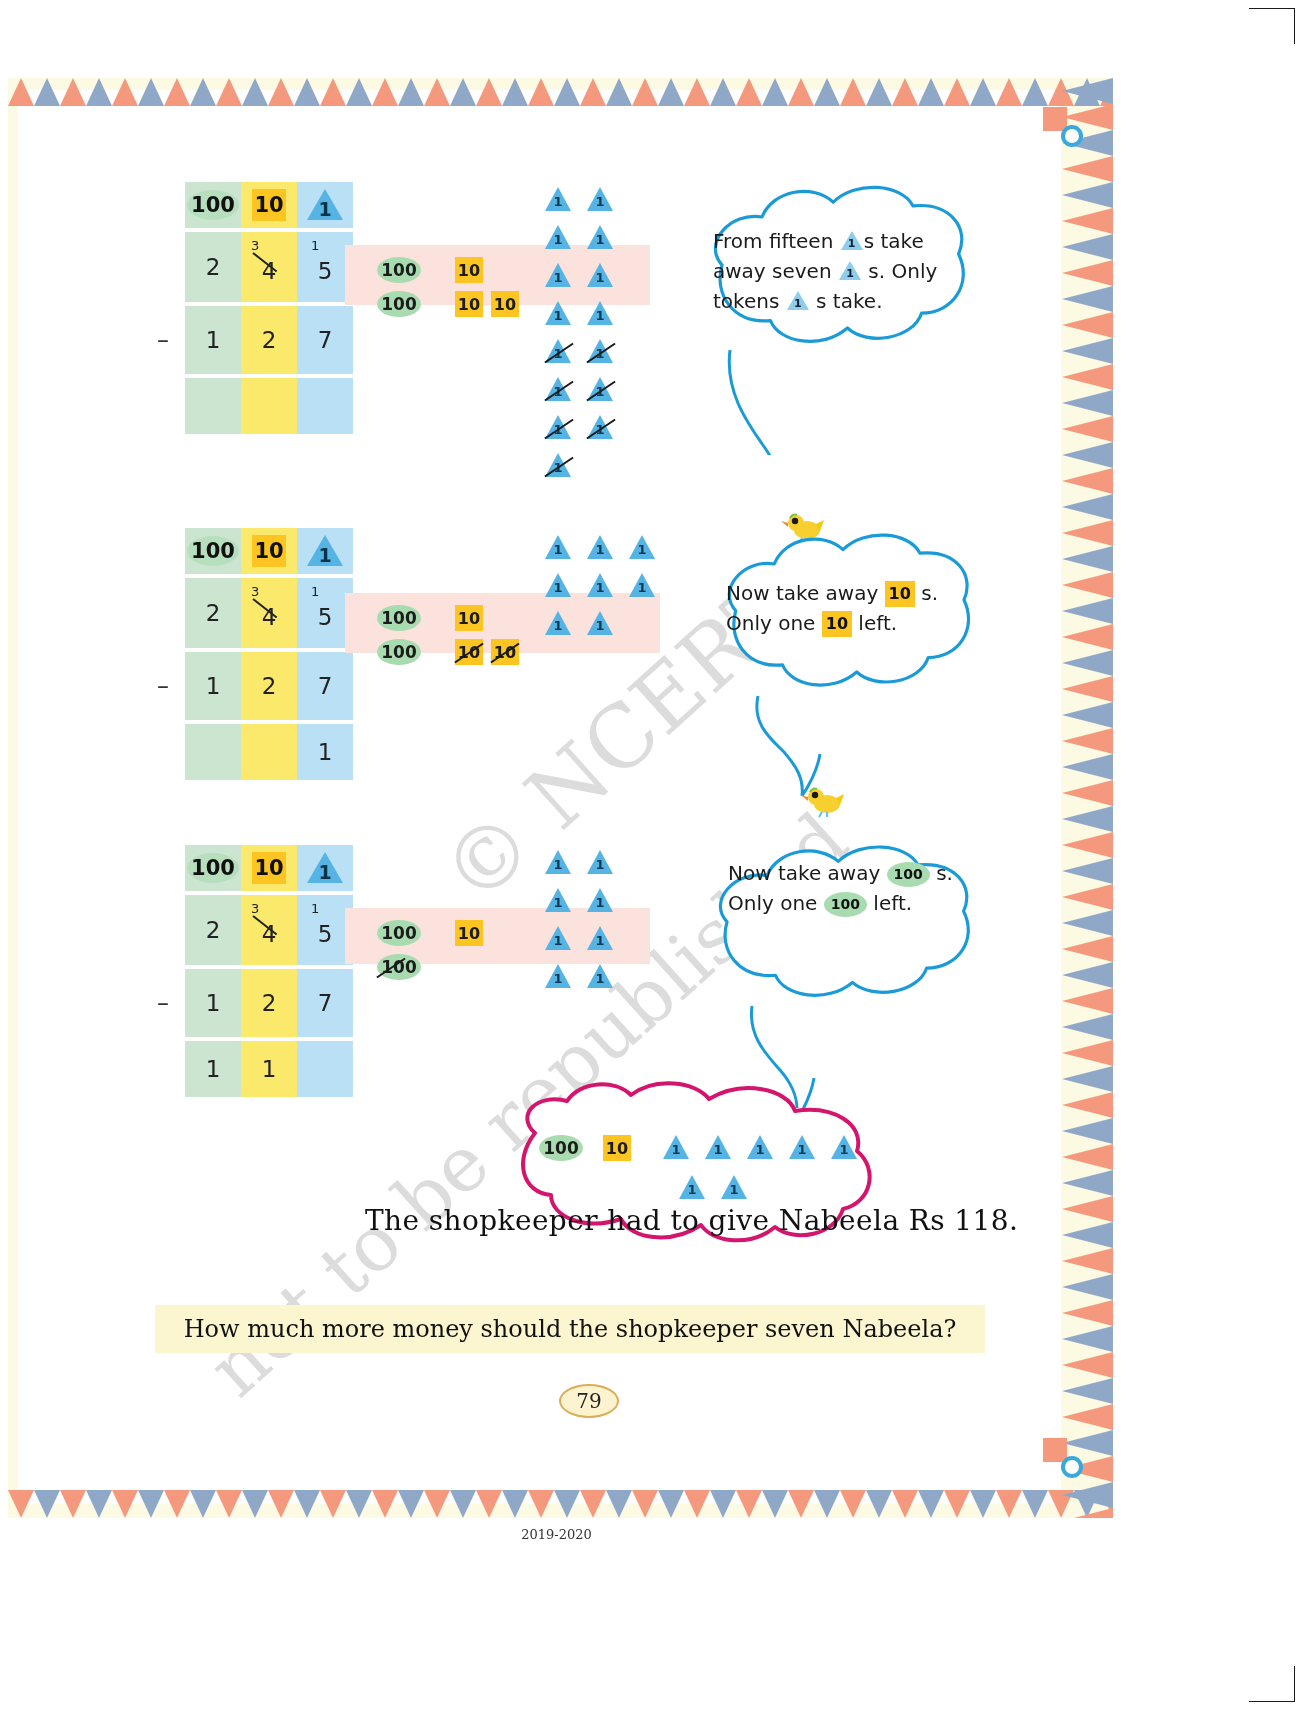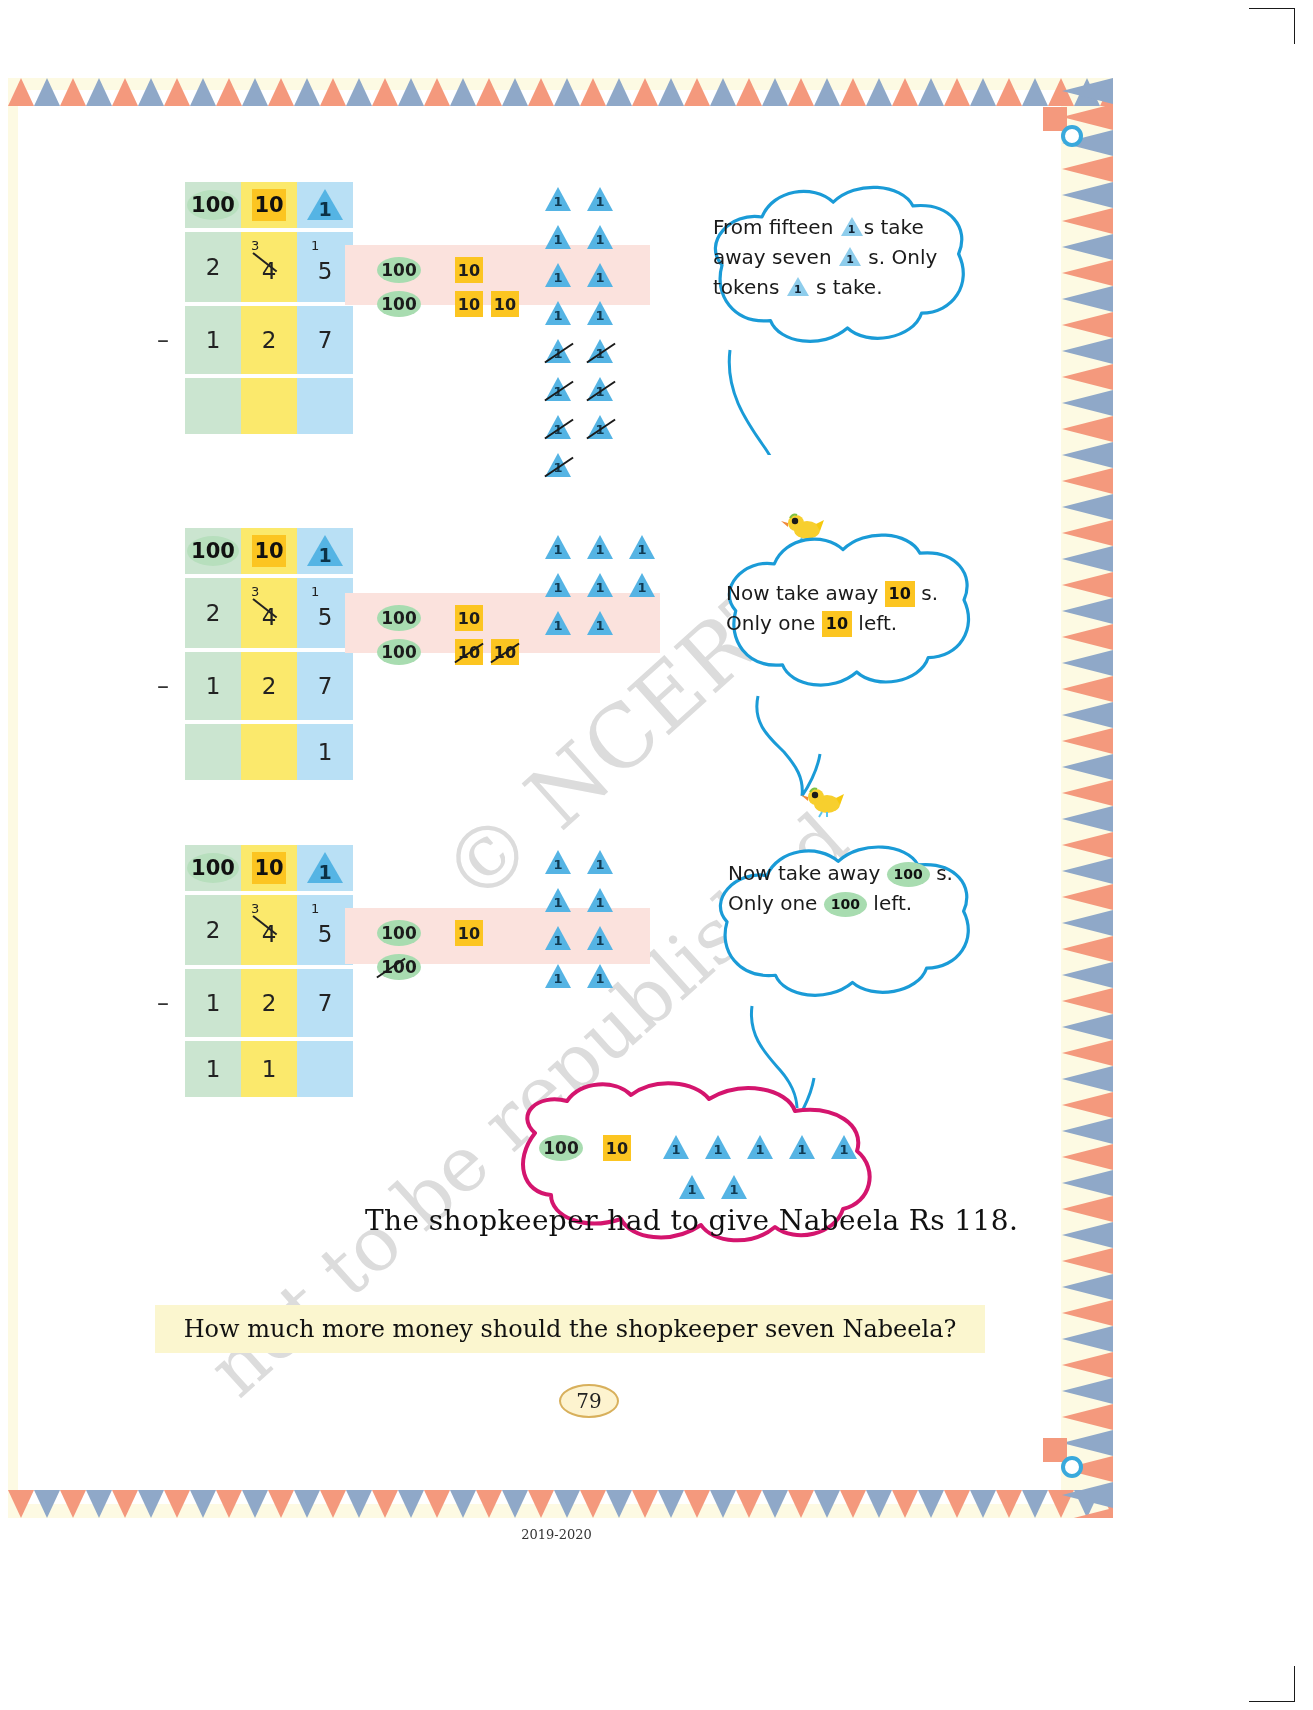--- a/index.html
+++ b/index.html
@@ -511,21 +511,21 @@
     C17.099999999999998,62.900000000000006 45.6,31.450000000000003 76.95,37
     C88.35,9.25 128.25,3.7 148.20000000000002,22.2
     C171,0 216.6,3.7 228,25.900000000000002
     C265.05,22.2 285,48.1 273.59999999999997,74
     C287.85,103.60000000000001 267.9,133.2 236.54999999999998,133.2
     C228,159.1 182.4,166.5 162.45,148
     C136.79999999999998,170.20000000000002 94.05000000000001,162.8 85.5,140.6
     C48.45,144.3 28.5,114.7 37.050000000000004,85.10000000000001 Z" fill="#ffffff" stroke="#1a9bd7" stroke-width="3.2" stroke-linejoin="round"></path>
        <path d="M45,170 C40,210 60,240 80,268 C96,292 104,310 100,340 M100,340 C112,318 118,300 120,282" fill="none" stroke="#1a9bd7" stroke-width="3"></path>
      </svg>
-     <div class="btext" style="left:28px;top:32px;width:237px;">
+     <div class="btext" style="left:28px;top:46px;width:237px;">
        <div><span>From fifteen </span><span class="il-1"><span class="tri"></span><span class="lbl">1</span></span><span>s take</span></div>
           <div><span>away seven </span><span class="il-1"><span class="tri"></span><span class="lbl">1</span></span><span> s. Only</span></div>
           <div><span>tokens </span><span class="il-1"><span class="tri"></span><span class="lbl">1</span></span><span> s take.</span></div>
      </div>
         <div class="chick" style="left: 95px; top: 330px;">
           <svg width="44" height="34" viewBox="0 0 44 34">
         <ellipse cx="27" cy="20" rx="13" ry="9" fill="#f7cf2e"></ellipse>
         <path d="M36,14 L44,10 L40,21 Z" fill="#f6c90e"></path>
         <circle cx="16" cy="13" r="8" fill="#f7cf2e"></circle>
         <circle cx="15" cy="11" r="3.2" fill="#1a1a1a"></circle>

